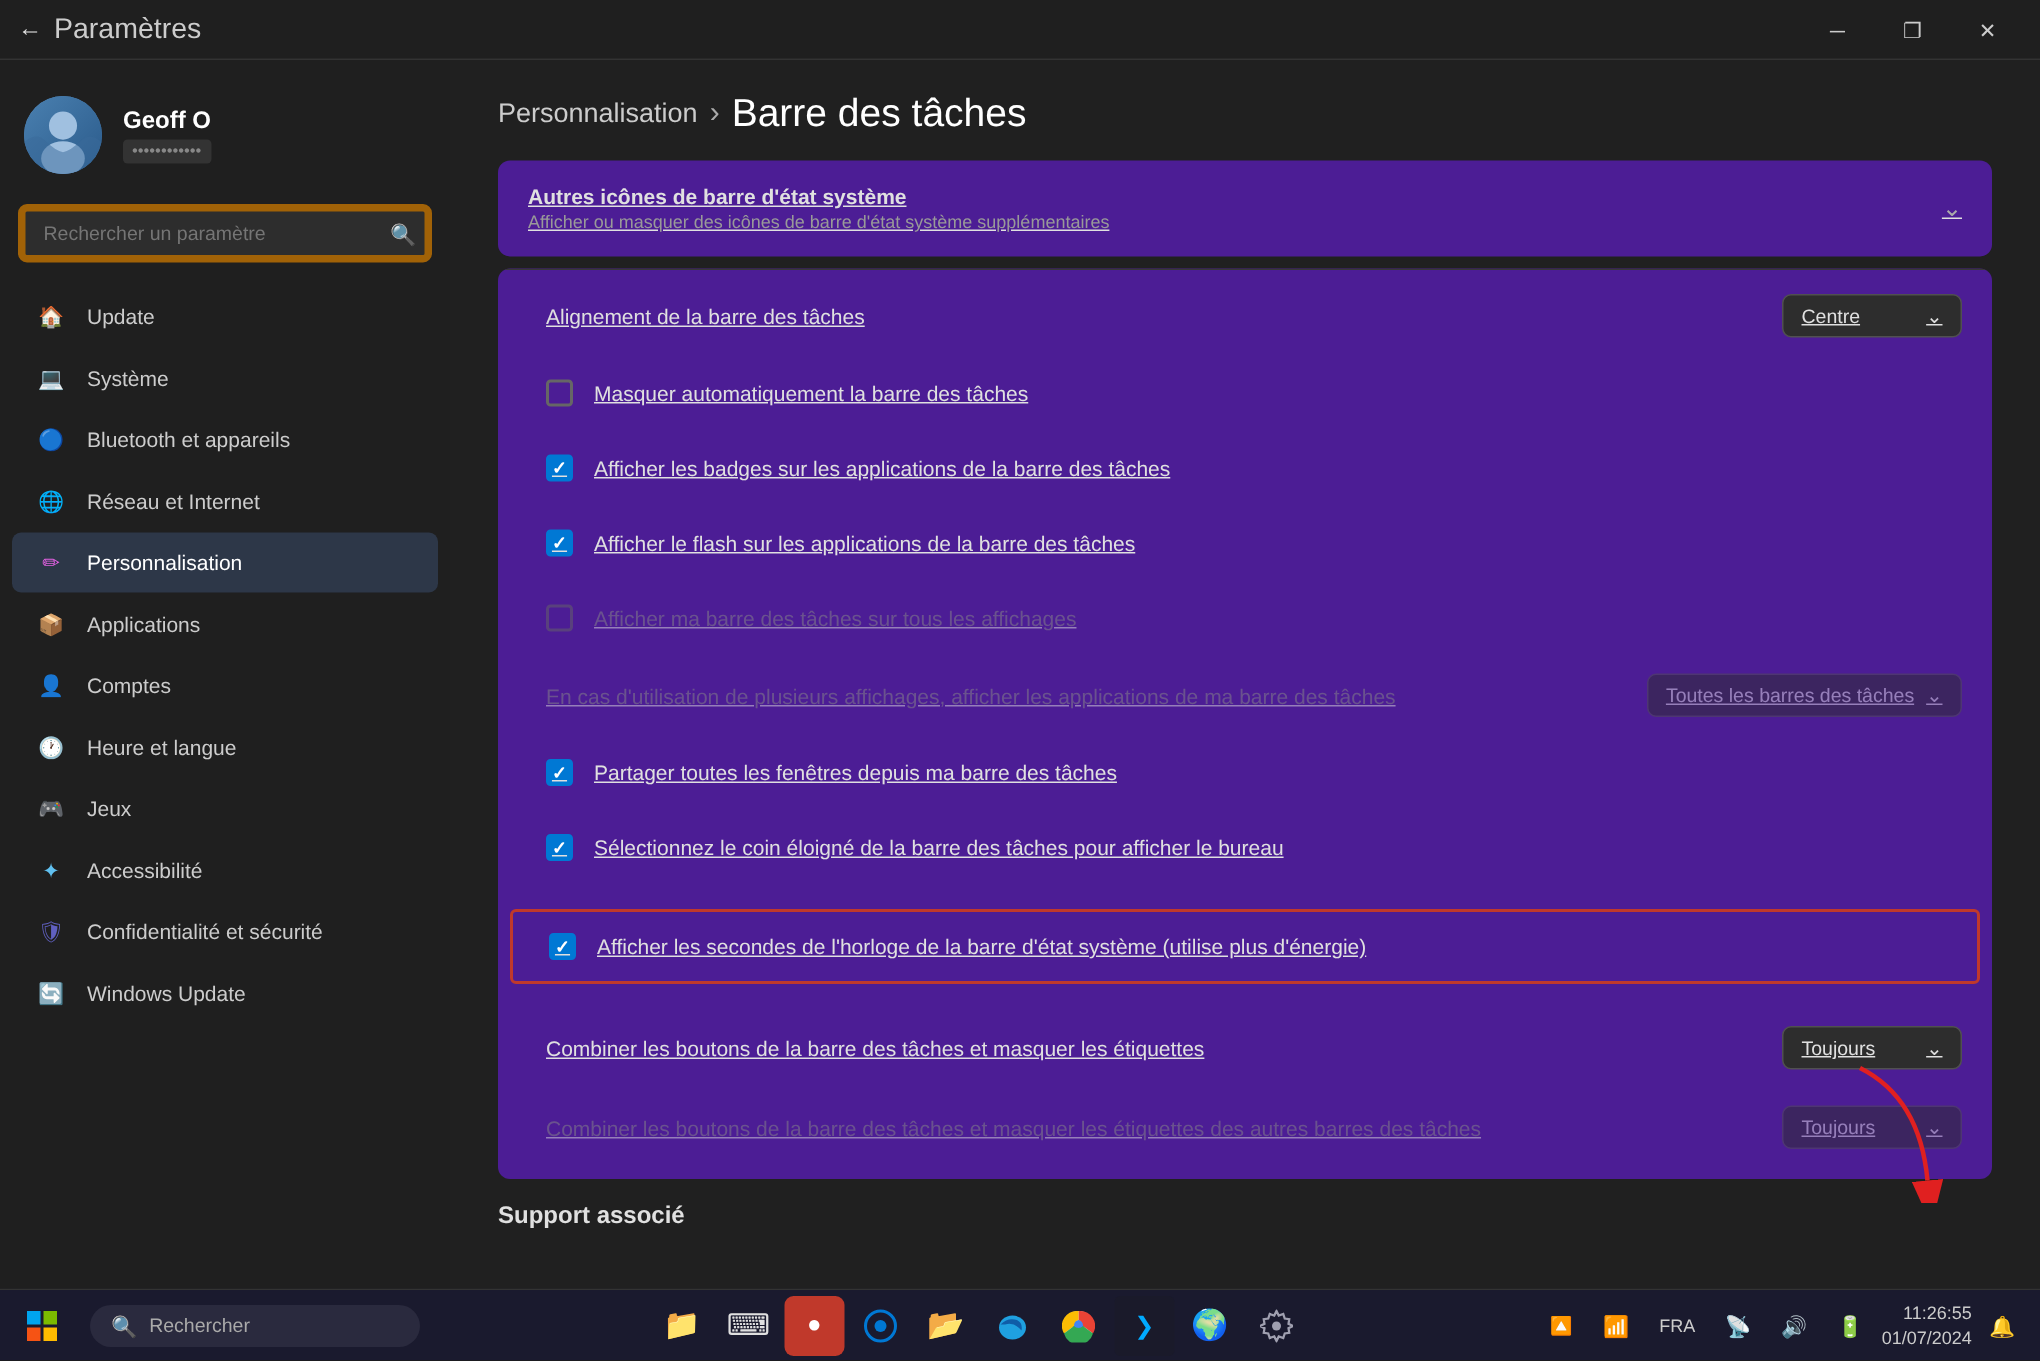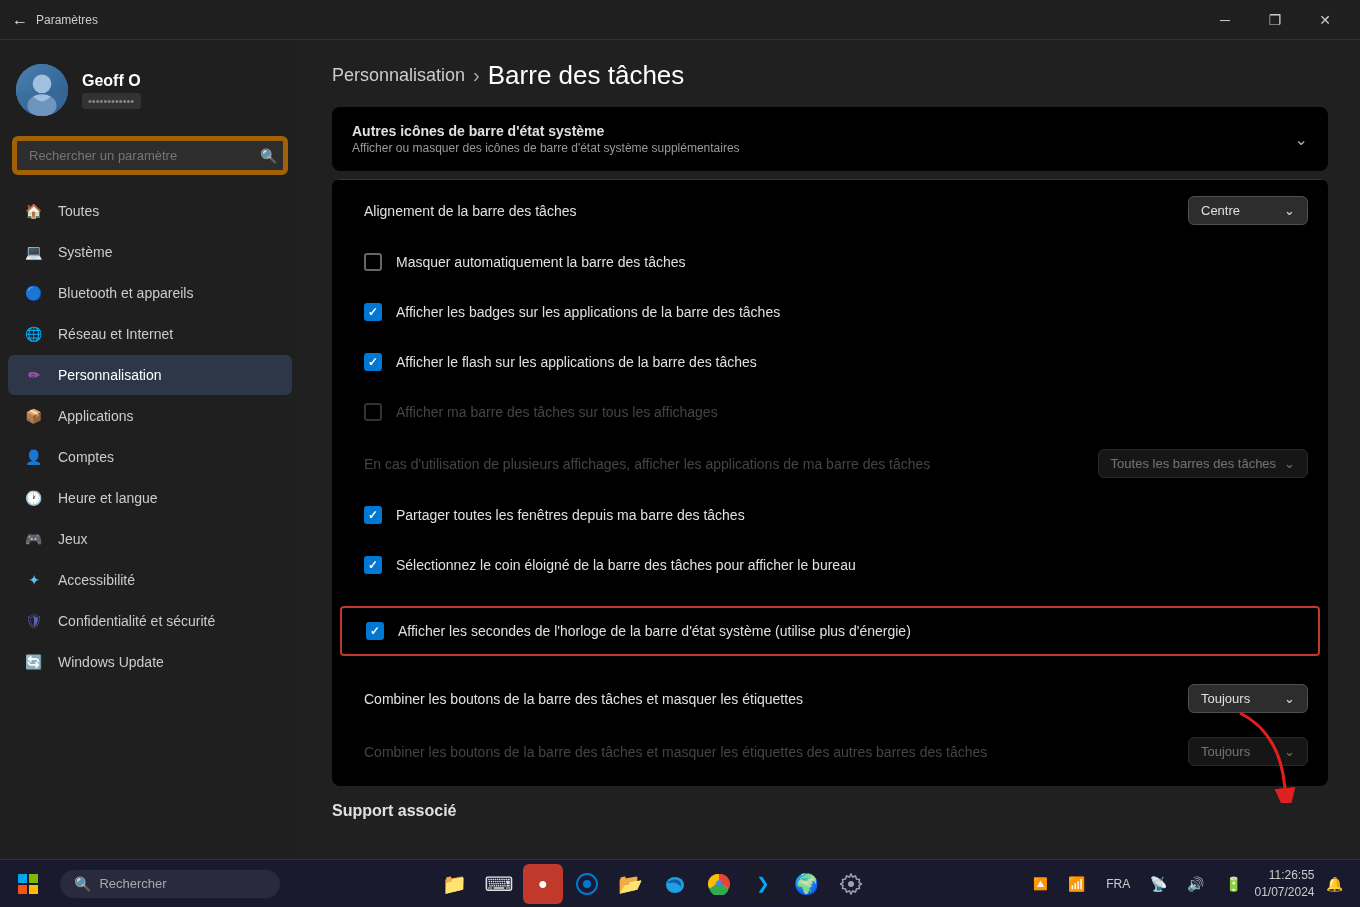--- a/index.html
+++ b/index.html
@@ -22,21 +22,21 @@
       padding: 0 12px;
       justify-content: space-between;
       border-bottom: 1px solid #333;
     }
     .titlebar-left {
       display: flex;
       align-items: center;
       gap: 8px;
     }
     .titlebar-title {
-      font-size: 12px;
+      font-size: 19px;
       color: #ccc;
     }
     .titlebar-controls {
       display: flex;
       gap: 4px;
     }
     .titlebar-btn {
       width: 46px;
       height: 32px;
       background: transparent;
@@ -181,24 +181,25 @@
       font-size: 18px;
       color: #ccc;
     }
 
     
     .settings-content {
       padding: 0 32px;
     }
 
     .settings-section {
-      background: #000000;
+      background: #4c1d95;
       border-radius: 8px;
       margin-bottom: 8px;
       overflow: hidden;
+      text-decoration: underline;
     }
 
     .section-header {
       display: flex;
       align-items: center;
       justify-content: space-between;
       padding: 16px 20px;
       cursor: pointer;
     }
     .section-header-info .section-title {
@@ -437,21 +438,21 @@
     </div>
 
     <div class="search-bar">
       <input class="search-input" type="text" placeholder="Rechercher un paramètre" style="">
       <button class="search-icon-btn">🔍</button>
     </div>
 
     <div>
       <div class="nav-item">
         <span class="nav-icon icon-home">🏠</span>
-        <span>Toutes</span>
+        <span>Update</span>
       </div>
       <div class="nav-item">
         <span class="nav-icon icon-system">💻</span>
         <span>Système</span>
       </div>
       <div class="nav-item">
         <span class="nav-icon icon-bluetooth">🔵</span>
         <span>Bluetooth et appareils</span>
       </div>
       <div class="nav-item">

